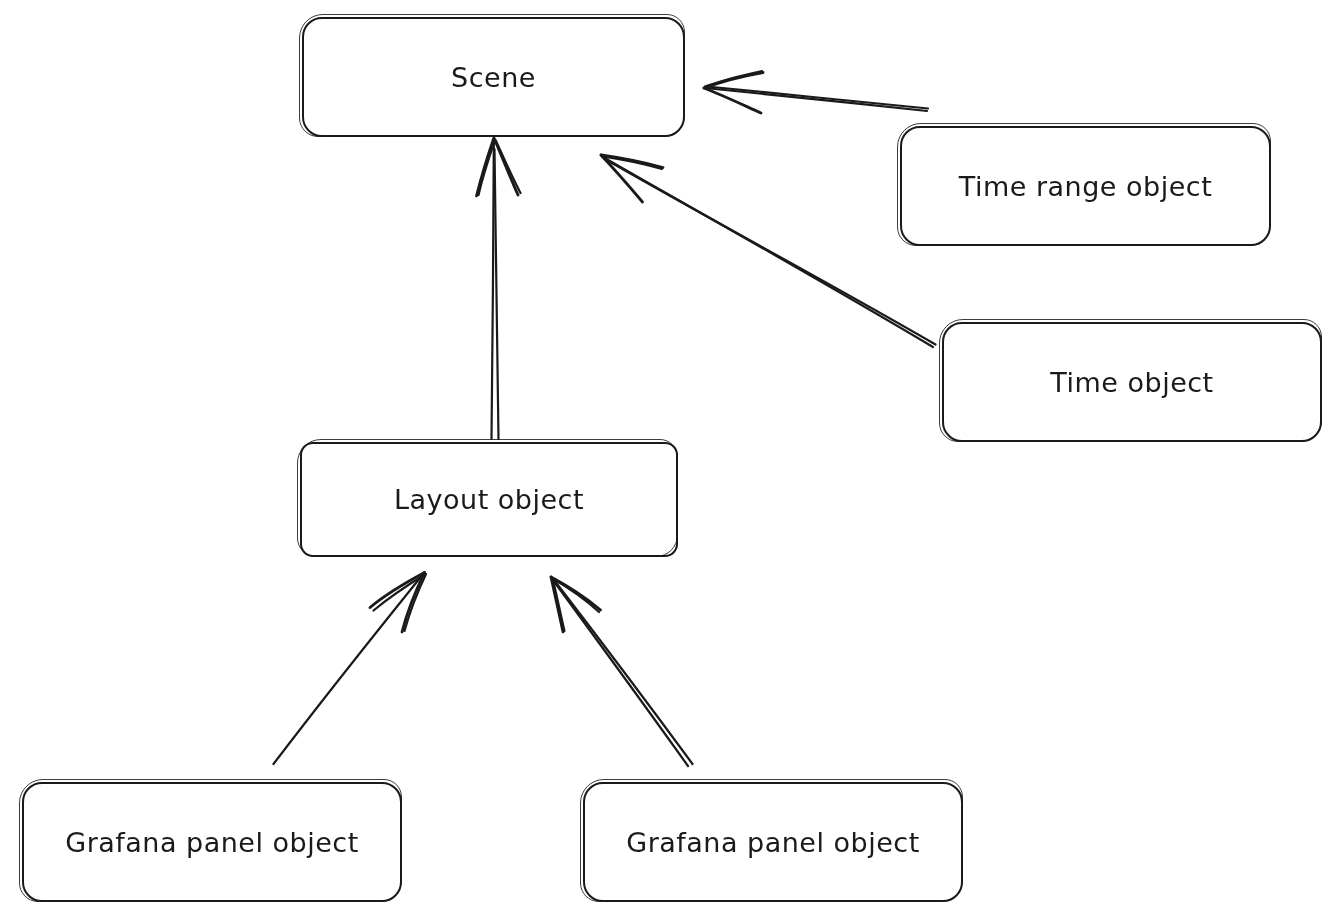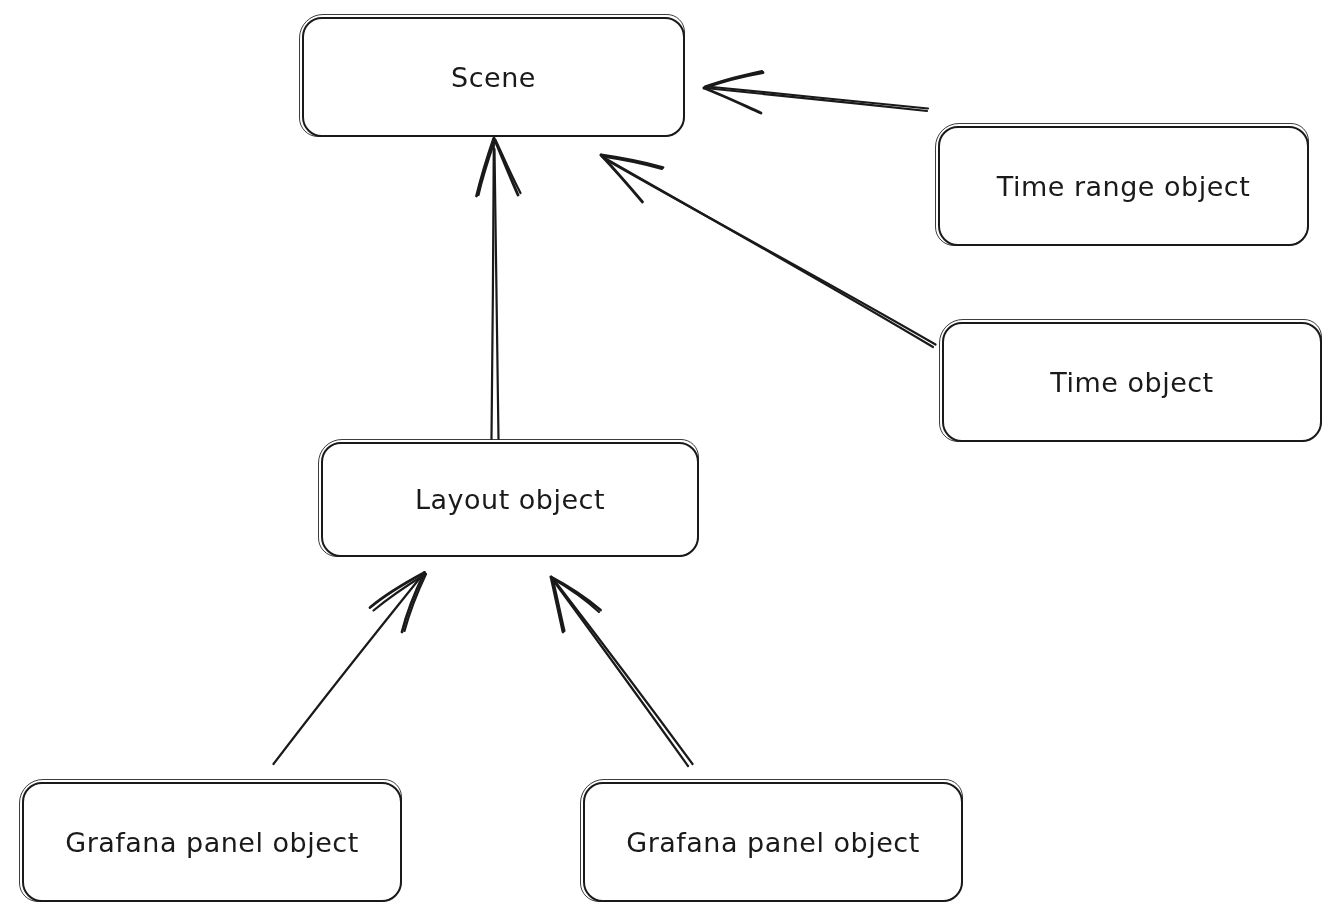--- a/index.html
+++ b/index.html
@@ -48,23 +48,23 @@
   
   .node::before {
     content: "";
     position: absolute;
     inset: -5px -2px -2px -5px;
     border: 1.4px solid rgba(26,26,26,0.85);
     border-radius: 24px 18px 22px 19px;
     pointer-events: none;
   }
   .node-scene          { left: 302px; top: 17px;  width: 383px; height: 120px; }
-  .node-time-range     { left: 938px; top: 126px; width: 371px; height: 120px; }
+  .node-time-range     { left: 900px; top: 126px; width: 371px; height: 120px; }
   .node-data-object    { left: 942px; top: 322px; width: 380px; height: 120px; }
-  .node-layout-object  { left: 321px; top: 442px; width: 378px; height: 115px; }
+  .node-layout-object  { left: 300px; top: 442px; width: 378px; height: 115px; border-radius: 13px; }
   .node-grafana-left   { left: 22px;  top: 782px; width: 380px; height: 120px; }
   .node-grafana-right  { left: 583px; top: 782px; width: 380px; height: 120px; }
 </style>
 </head>
 <body>
 
 <div class="canvas">
 
   <svg class="arrow-layer" viewBox="0 0 1341 921" xmlns="http://www.w3.org/2000/svg">
 

